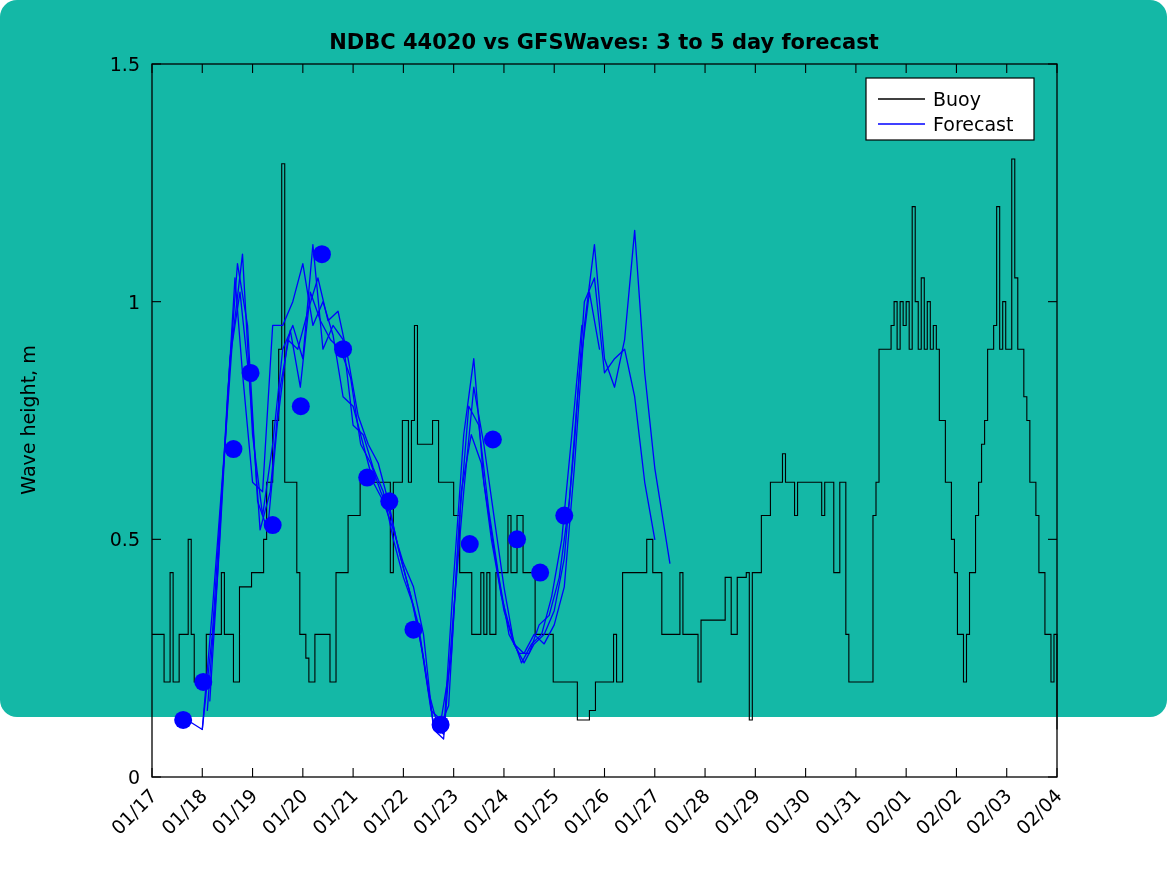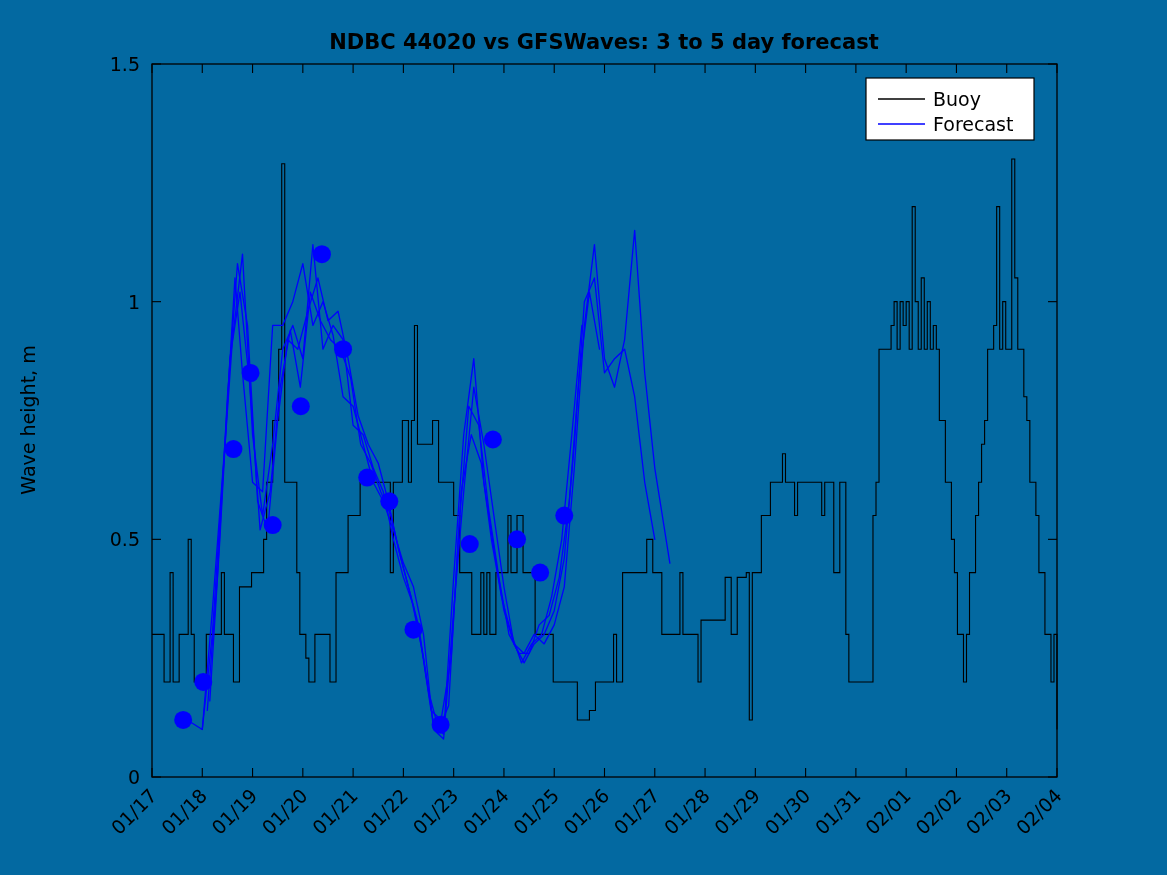--- a/index.html
+++ b/index.html
@@ -9,22 +9,23 @@
   }
   body {
     width: 1167px;
     height: 875px;
     font-family: "DejaVu Sans", "Liberation Sans", sans-serif;
     overflow: hidden;
   }
   #figure {
     position: relative;
     width: 1167px;
-    height: 875px;
-    background: #0369a1;
+    height: 717px;
+    background: #14b8a6;
+    border-radius: 17px;
   }
   svg.plot {
     display: block;
     width: 1167px;
     height: 875px;
   }
   .axis-line {
     fill: none;
     stroke: #000000;
     stroke-width: 1.3;

